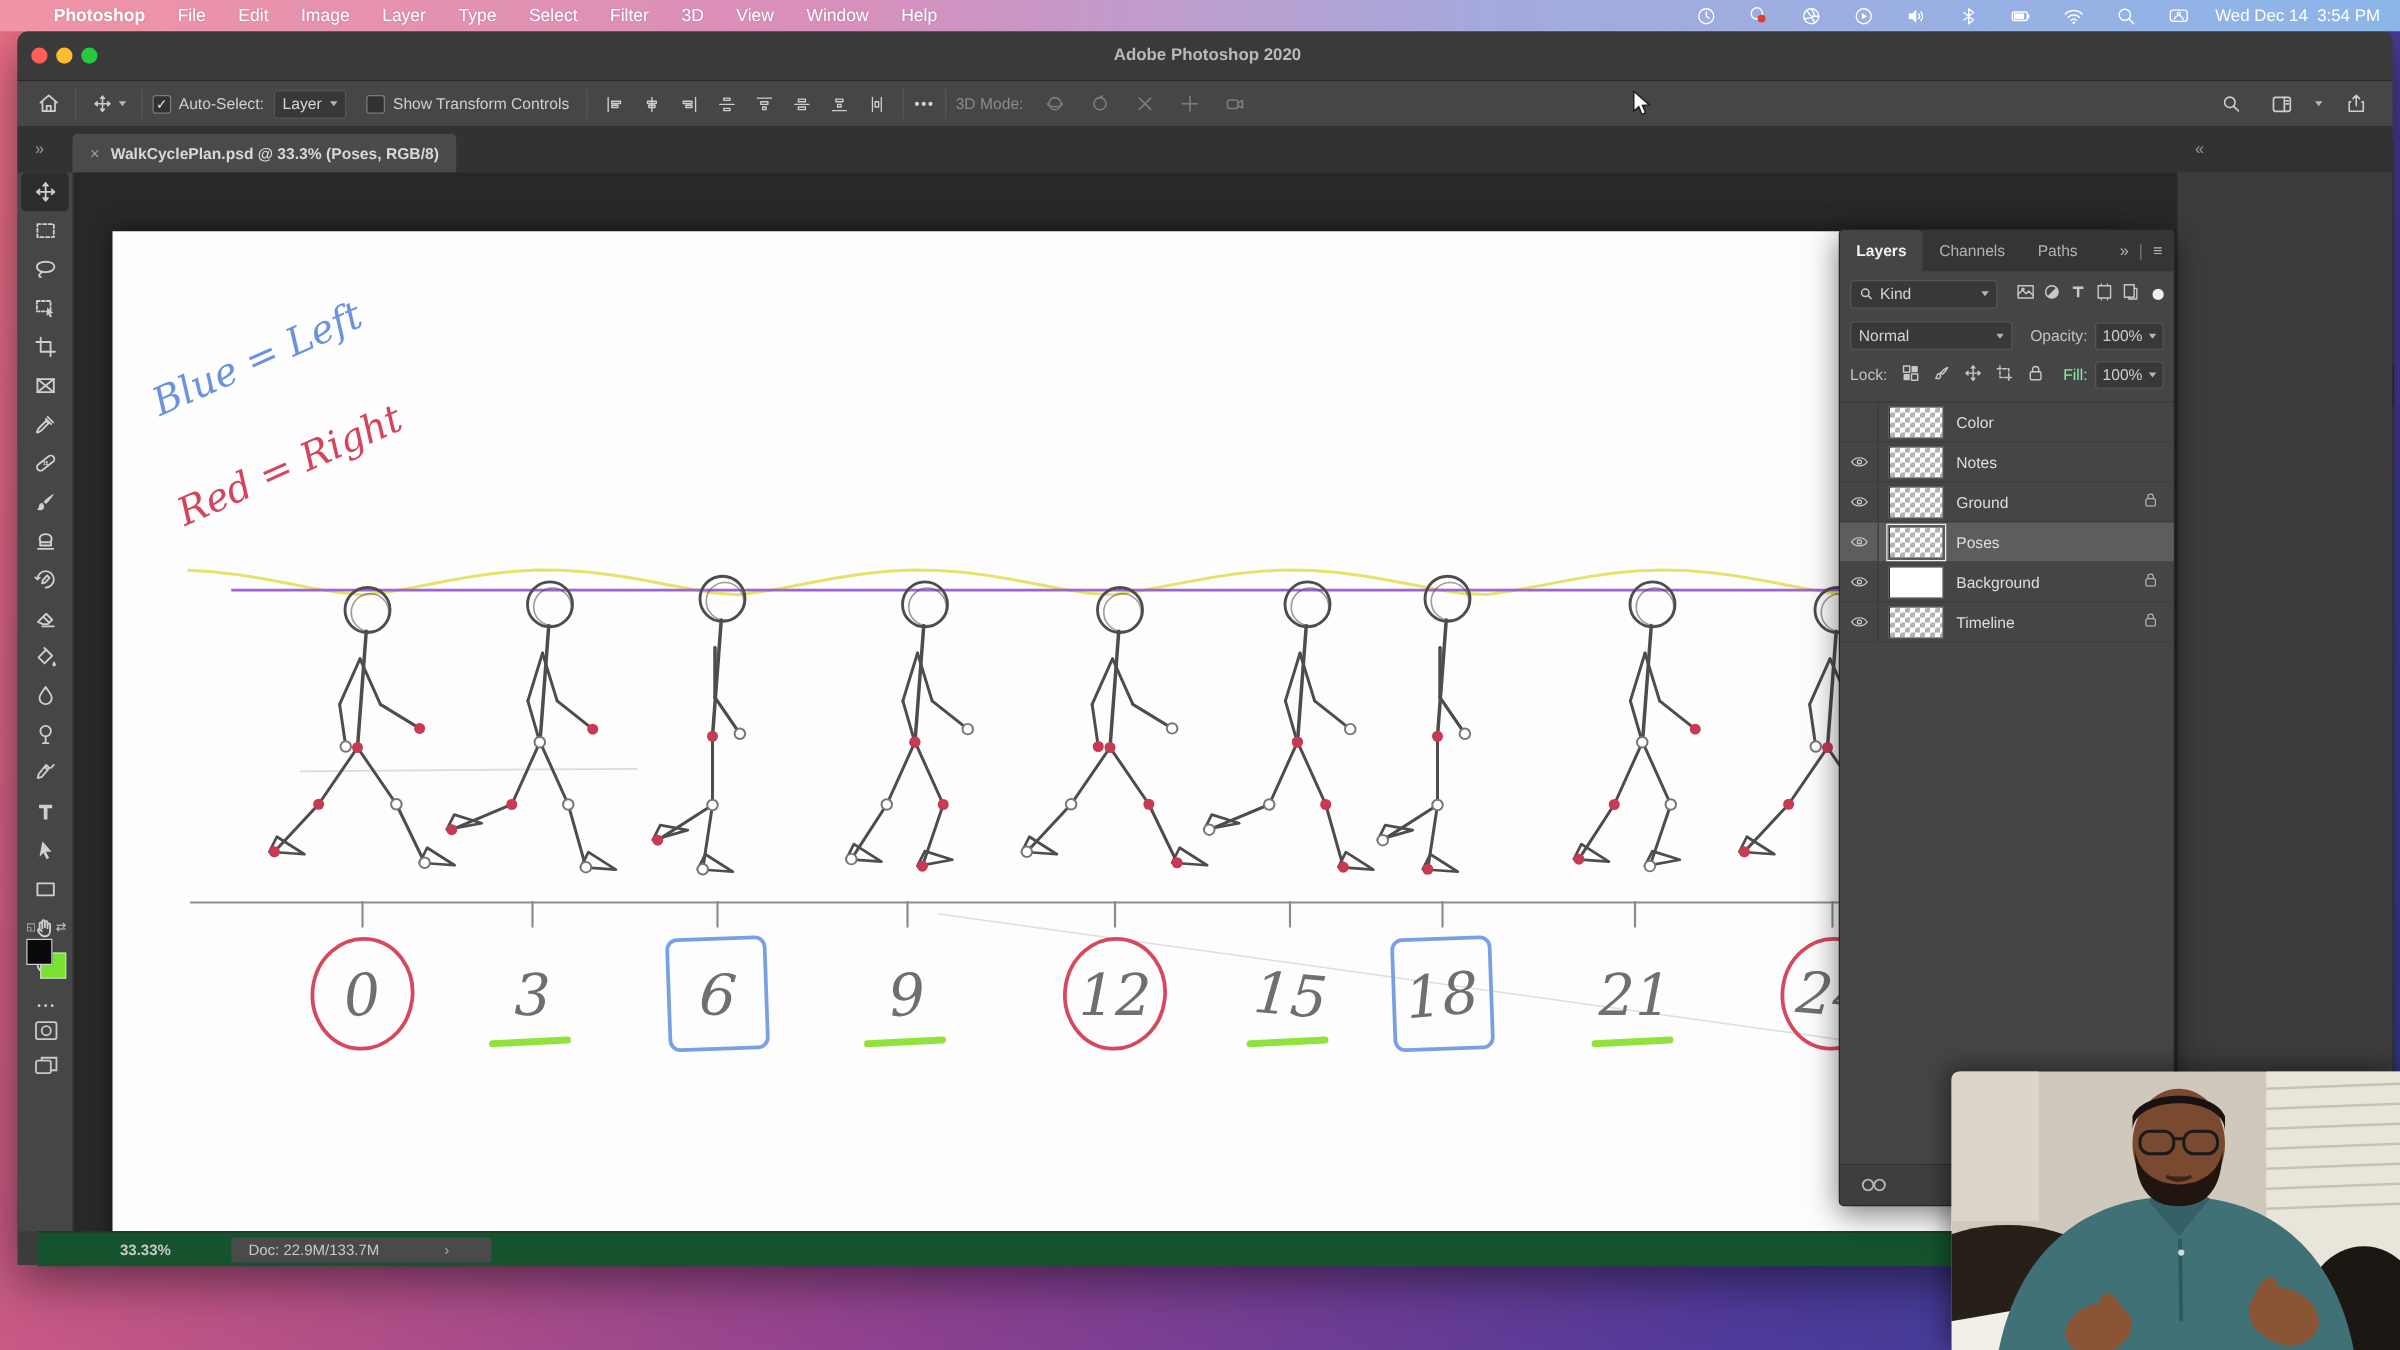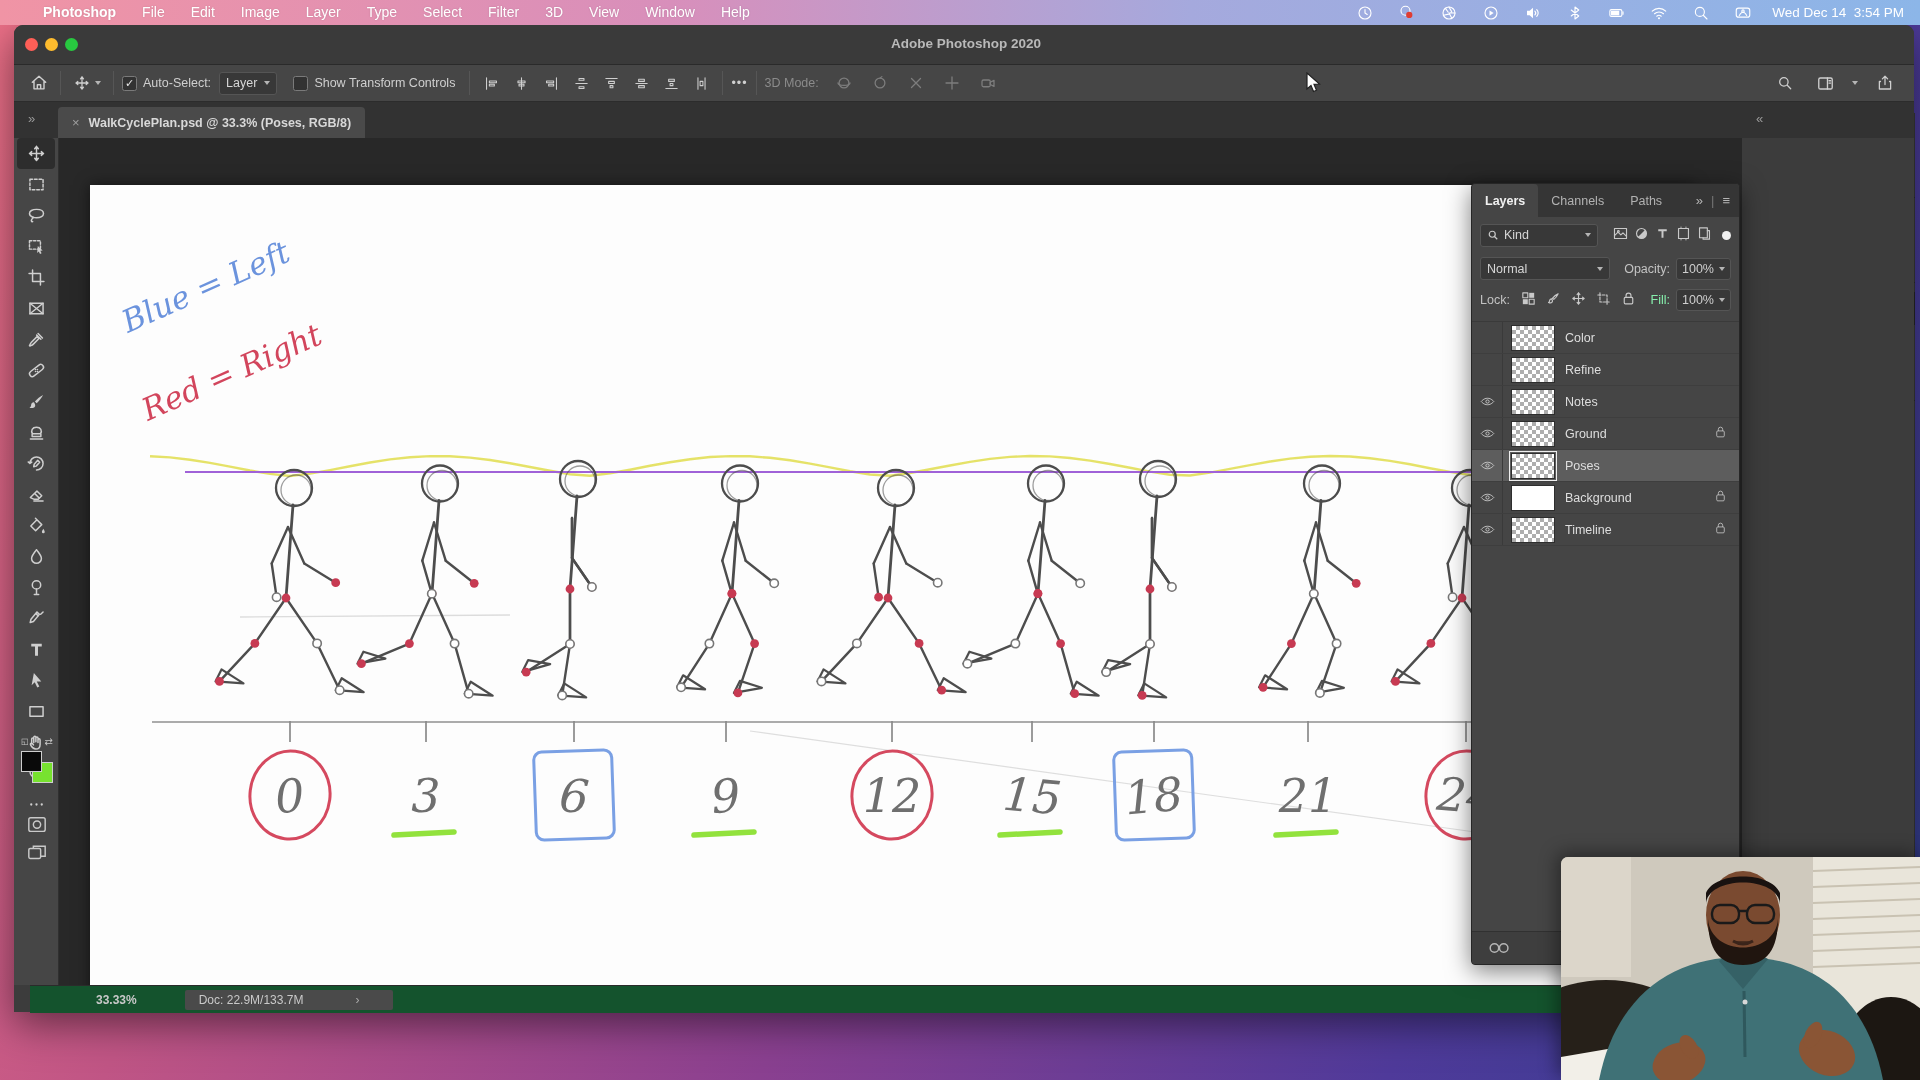--- a/index.html
+++ b/index.html
@@ -889,25 +889,20 @@
       <span class="chev"></span>
       </span>
   </div>
   <div id="lp-rows">
       <div class="layer-row">
         <span class="eye-cell"></span>
         <span class="thumb checker"></span>
         <span class="layer-name">Color</span>
       </div>
       <div class="layer-row">
-        <span class="eye-cell"></span>
-        <span class="thumb checker"></span>
-        <span class="layer-name">Refine</span>
-      </div>
-      <div class="layer-row">
         <span class="eye-cell">
           <svg viewBox="0 0 24 16">
             <path d="M2 8s3.7-5.2 10-5.2S22 8 22 8s-3.7 5.2-10 5.2S2 8 2 8z"></path>
             <circle cx="12" cy="8" r="2.6"></circle>
           </svg>
         </span>
         <span class="thumb checker"></span>
         <span class="layer-name">Notes</span>
       </div>
       <div class="layer-row">

